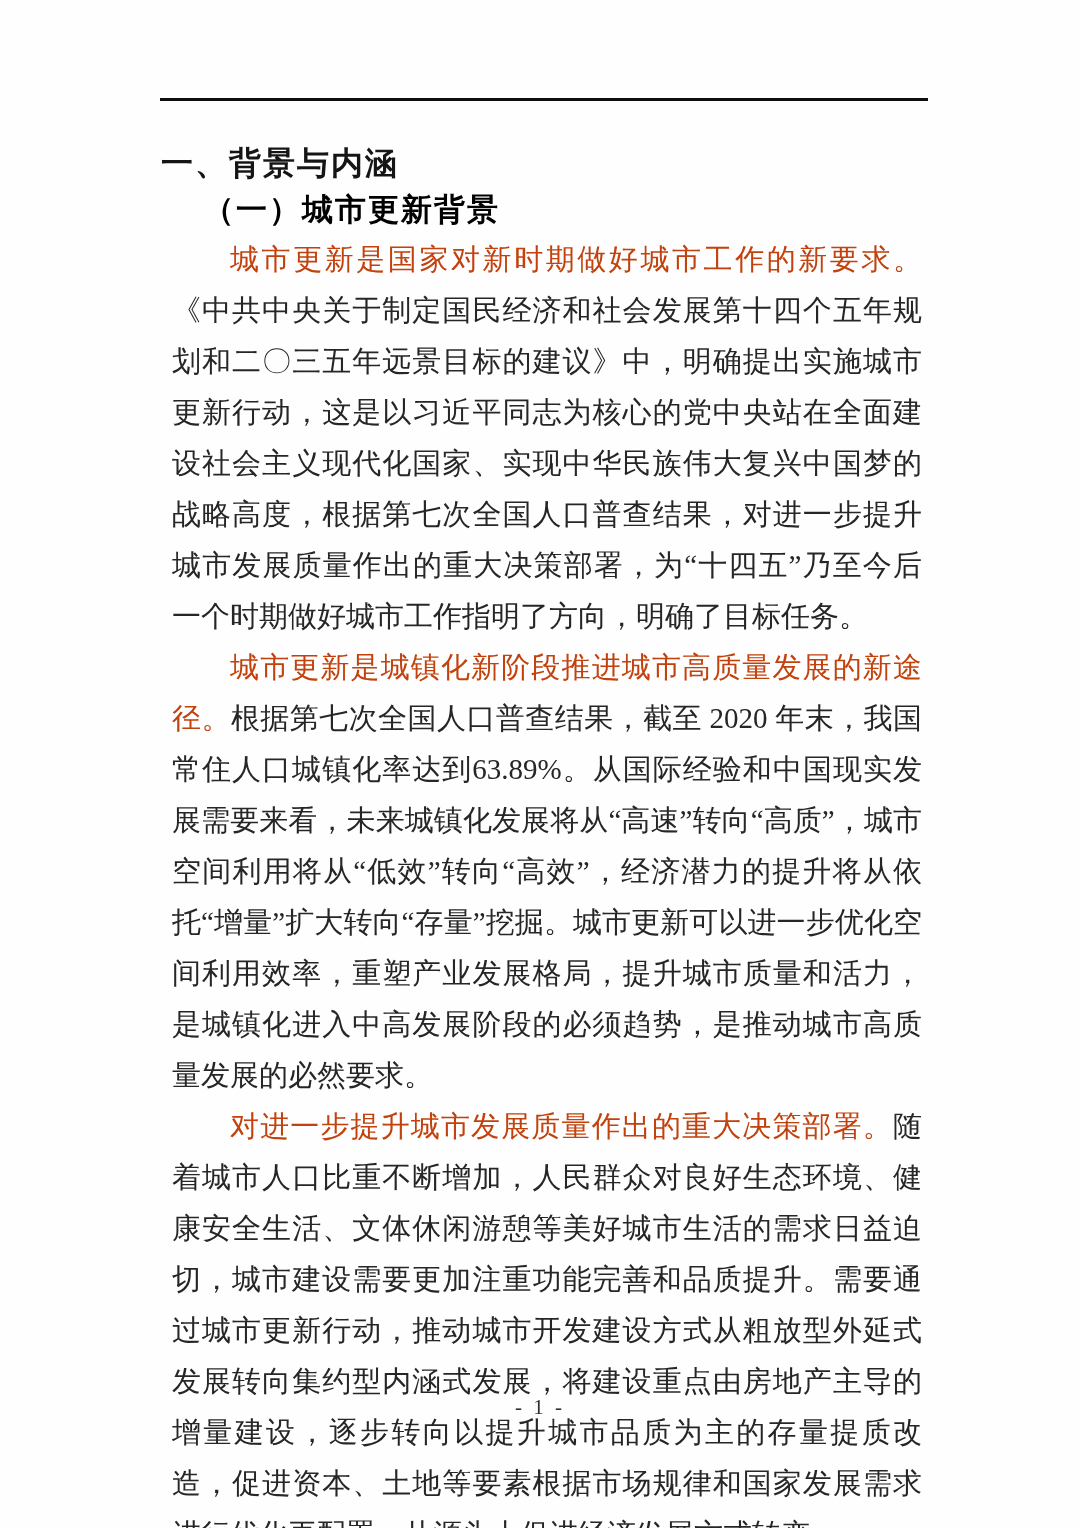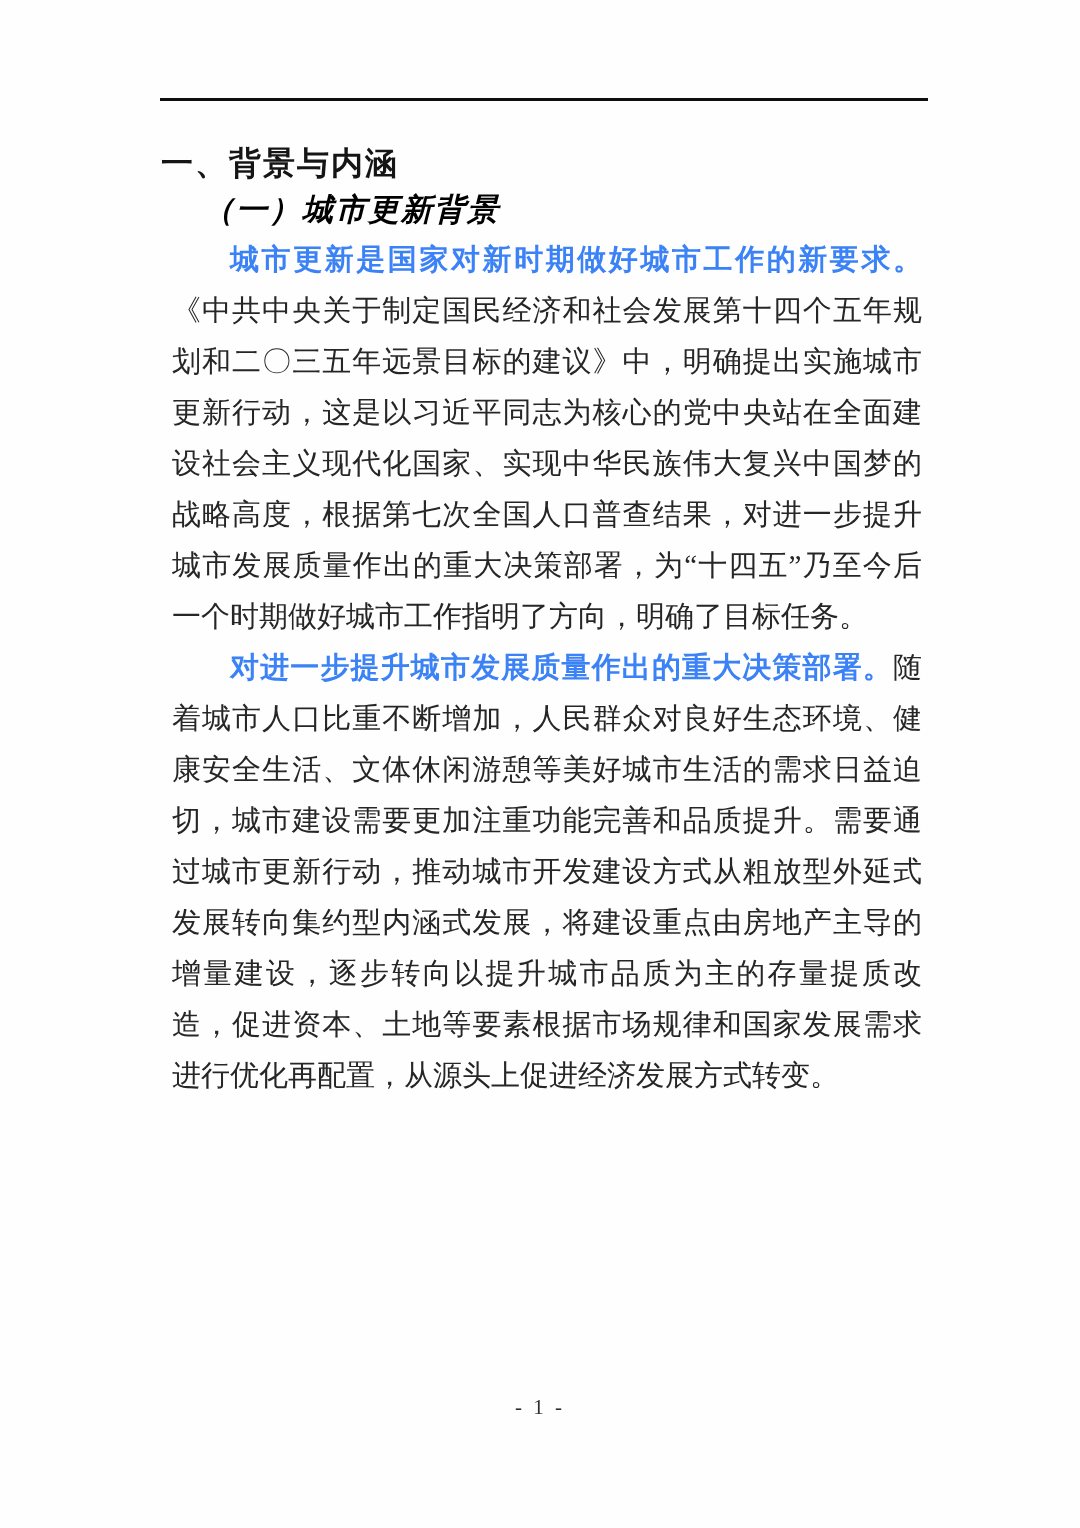--- a/index.html
+++ b/index.html
@@ -48,41 +48,40 @@
     left: 203px;
     top: 188px;
     margin: 0;
     font-family: "Liberation Serif", serif;
     font-weight: bold;
     font-size: 31px;
     line-height: 44px;
     color: #000000;
     letter-spacing: 2px;
     white-space: nowrap;
-    font-style: italic;
   }
   .article {
     position: absolute;
     left: 172px;
     top: 234px;
     width: 750px;
     font-size: 29px;
     line-height: 51px;
     color: #262626;
     text-align: justify;
     text-justify: inter-ideograph;
   }
   .article p {
     margin: 0;
     padding: 0;
     text-indent: 2em;
   }
   .lead {
-    font-weight: bold;
-    color: #3b82f6;
+    font-weight: normal;
+    color: #c2410c;
     margin-top: 44px;
   }
   .page-number {
     position: absolute;
     left: 0;
     top: 1394px;
     width: 1080px;
     text-align: center;
     font-size: 21px;
     line-height: 26px;
@@ -96,18 +95,19 @@
 <div class="page">
 
   <div class="header-rule"></div>
 
   <h1 class="section-heading">一、背景与内涵</h1>
 
   <h2 class="subsection-heading">（一）城市更新背景</h2>
 
   <div class="article">
     <p><span class="lead">城市更新是国家对新时期做好城市工作的新要求。</span><span>《中共中央关于制定国民经济和社会发展第十四个五年规划和二〇三五年远景目标的建议》中，明确提出实施城市更新行动，这是以习近平同志为核心的党中央站在全面建设社会主义现代化国家、实现中华民族伟大复兴中国梦的战略高度，根据第七次全国人口普查结果，对进一步提升城市发展质量作出的重大决策部署，为“十四五”乃至今后一个时期做好城市工作指明了方向，明确了目标任务。</span></p>
+    <p><span class="lead">城市更新是城镇化新阶段推进城市高质量发展的新途径。</span><span>根据第七次全国人口普查结果，截至 2020 年末，我国常住人口城镇化率达到63.89%。从国际经验和中国现实发展需要来看，未来城镇化发展将从“高速”转向“高质”，城市空间利用将从“低效”转向“高效”，经济潜力的提升将从依托“增量”扩大转向“存量”挖掘。城市更新可以进一步优化空间利用效率，重塑产业发展格局，提升城市质量和活力，是城镇化进入中高发展阶段的必须趋势，是推动城市高质量发展的必然要求。</span></p>
     <p><span class="lead">对进一步提升城市发展质量作出的重大决策部署。</span><span>随着城市人口比重不断增加，人民群众对良好生态环境、健康安全生活、文体休闲游憩等美好城市生活的需求日益迫切，城市建设需要更加注重功能完善和品质提升。需要通过城市更新行动，推动城市开发建设方式从粗放型外延式发展转向集约型内涵式发展，将建设重点由房地产主导的增量建设，逐步转向以提升城市品质为主的存量提质改造，促进资本、土地等要素根据市场规律和国家发展需求进行优化再配置，从源头上促进经济发展方式转变。</span></p>
   </div>
 
   <div class="page-number">- 1 -</div>
 
 </div>
 
 </body></html>

